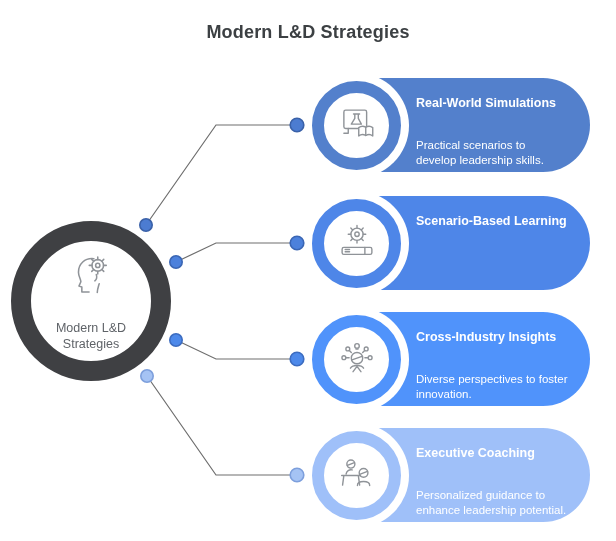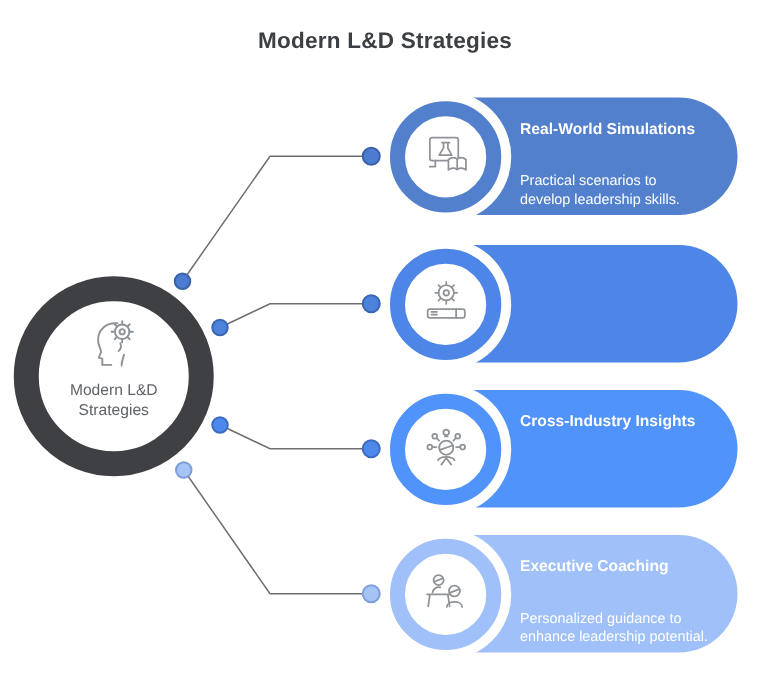--- a/index.html
+++ b/index.html
@@ -18,21 +18,21 @@
   .cline{fill:none;stroke:var(--line);stroke-width:1.2px;}
   .cdot{stroke-width:1.6px;}
   
   .center-node{
     position:absolute;left:11px;top:221px;width:120px;height:120px;
     border:20px solid var(--ring);border-radius:50%;background:#fff;
     display:flex;flex-direction:column;align-items:center;z-index:2;
   }
   .center-node svg{margin-top:8px;flex:0 0 auto;}
   .center-label{
-    margin-top:1px;font-size:12.5px;line-height:16px;color:var(--clabel);
+    margin-top:17px;font-size:12.5px;line-height:16px;color:var(--clabel);
     text-align:center;white-space:pre-line;
   }
   
   .item{position:absolute;left:0;top:0;width:616px;}
   .item.i0{--cy:125px;} .item.i1{--cy:243px;} .item.i2{--cy:359px;} .item.i3{--cy:475px;}
   .pill{
     position:absolute;left:340px;top:calc(var(--cy) - 47px);width:250px;height:94px;
     border-radius:26px 47px 47px 26px;background:var(--accent);z-index:1;
   }
   .gap-circle{
@@ -99,20 +99,21 @@
     <div class="icon-ring">
       <svg width="42" height="42" viewBox="0 0 48 48" class="oicon">
         <circle cx="24" cy="14" r="7"></circle>
         <circle cx="24" cy="14" r="2.5"></circle>
         <path d="M31 14 L34 14 M28.95 18.95 L31.07 21.07 M24 21 L24 24 M19.05 18.95 L16.93 21.07 M17 14 L14 14 M19.05 9.05 L16.93 6.93 M24 7 L24 4 M28.95 9.05 L31.07 6.93"></path>
         <rect x="7" y="29" width="34" height="8" rx="2"></rect>
         <path d="M10.5 31.5 L15.5 31.5 M10.5 34 L15.5 34 M33 29 L33 37"></path>
       </svg>
     </div>
     <div class="item-text">
+      <div class="item-title">Scenario-Based Learning</div>
     </div>
   </div>
 
   <div class="item i2" style="--accent: #5093fb;">
     <div class="pill"></div>
     <div class="gap-circle"></div>
     <div class="icon-ring">
       <svg width="42" height="42" viewBox="0 0 48 48" class="oicon">
         <circle cx="24" cy="23" r="6.5"></circle>
         <path d="M18.2 25 L29.8 21"></path>
@@ -125,20 +126,22 @@
         <circle cx="34.5" cy="12.5" r="2.2"></circle>
         <path d="M32.8 14.2 L30.5 16.5"></path>
         <circle cx="9" cy="22.5" r="2.2"></circle>
         <path d="M11.4 22.5 L15 22.5"></path>
         <circle cx="39" cy="22.5" r="2.2"></circle>
         <path d="M36.6 22.5 L33 22.5"></path>
       </svg>
     </div>
     <div class="item-text">
       <div class="item-title">Cross-Industry Insights</div>
+      <div class="item-desc">Diverse perspectives to foster
+innovation.</div>
     </div>
   </div>
 
   <div class="item i3" style="--accent: #9fc0f9;">
     <div class="pill"></div>
     <div class="gap-circle"></div>
     <div class="icon-ring">
       <svg width="42" height="42" viewBox="0 0 48 48" class="oicon">
         <circle cx="17" cy="11.5" r="4.6"></circle>
         <path d="M13 13 L21 9.8"></path>

